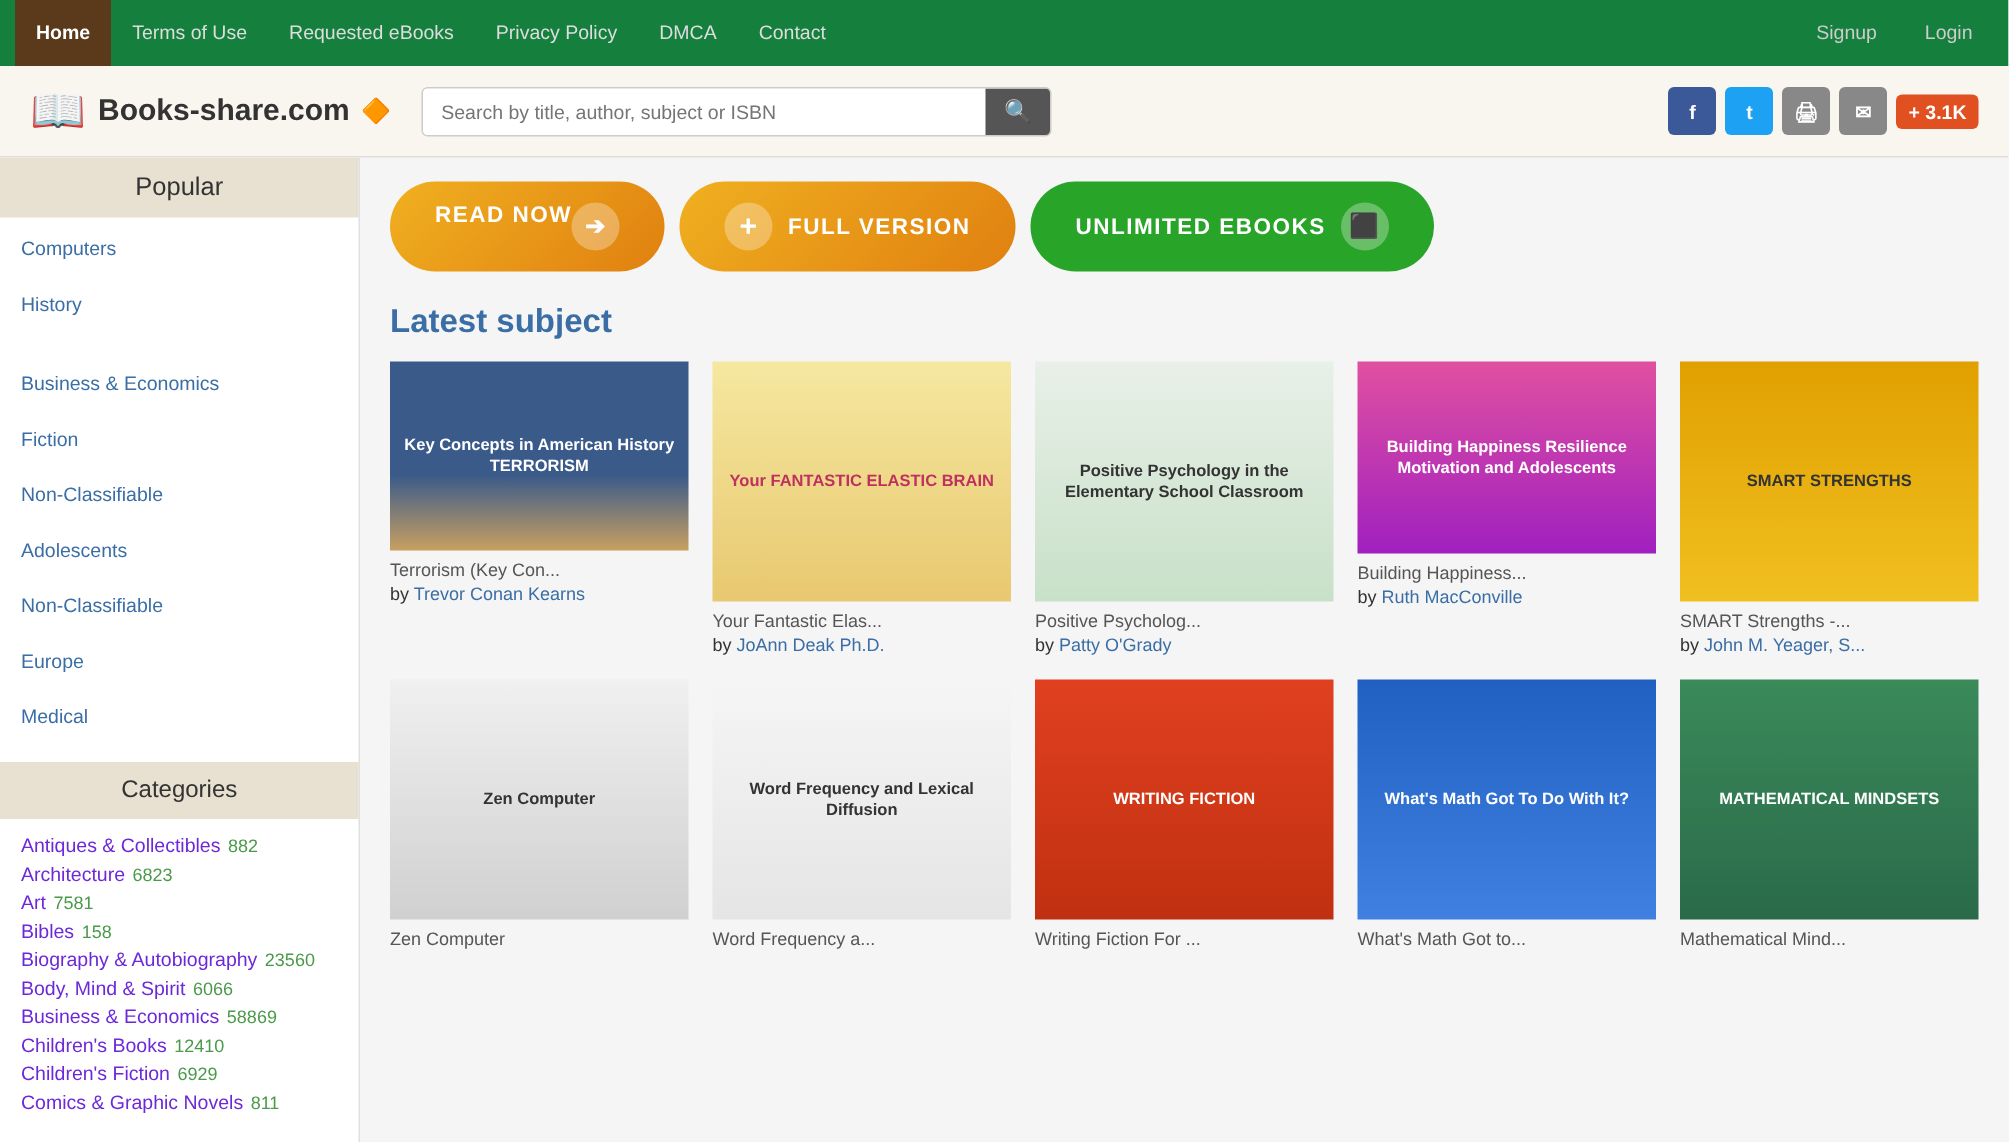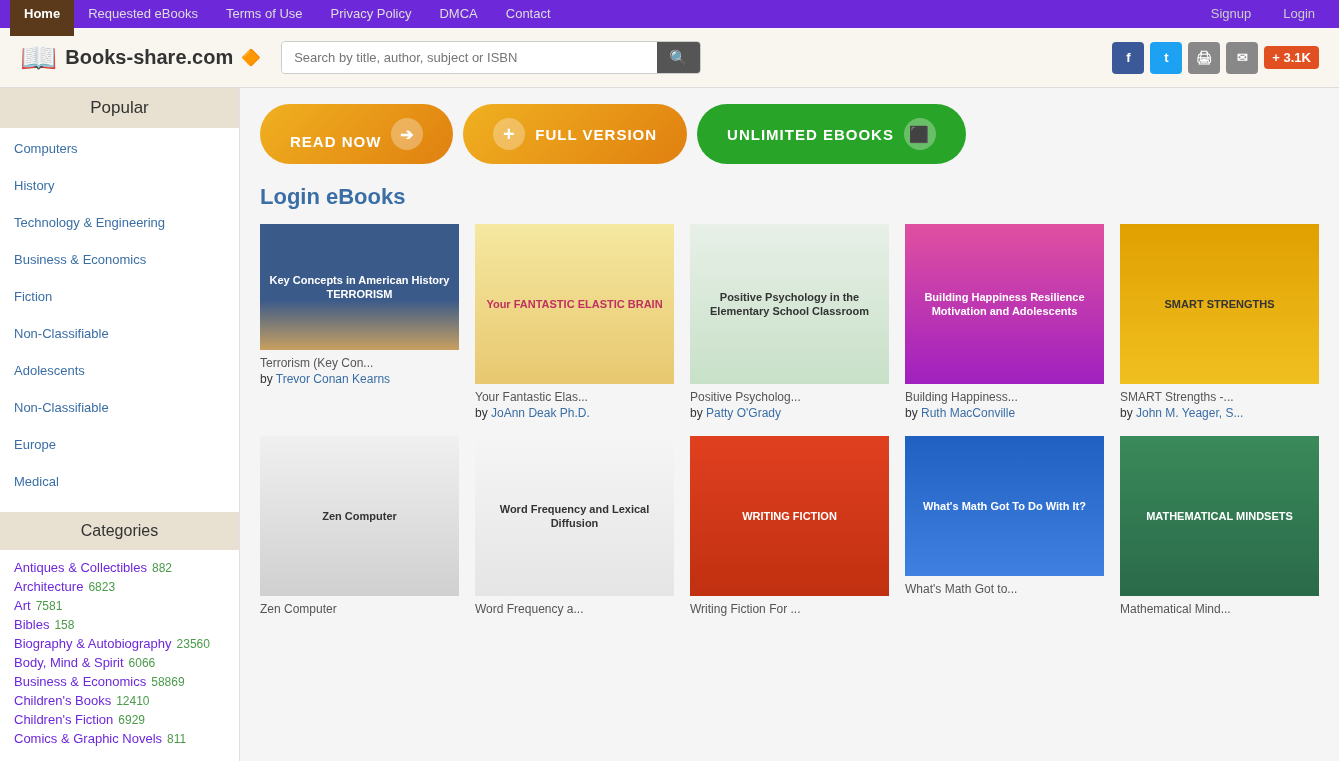--- a/index.html
+++ b/index.html
@@ -1,19 +1,19 @@
 <!DOCTYPE html>
 <html><head>
   <meta charset="utf-8">
   <style>
     * { box-sizing: border-box; margin: 0; padding: 0; }
     body { font-family: Arial, sans-serif; font-size: 14px; background: #f5f5f5; color: #333; }
 
     
-    nav { background: #6d28d9; display: flex; align-items: center; height: 28px; padding: 0 10px; }
+    nav { background: #15803d; display: flex; align-items: center; height: 44px; padding: 0 10px; }
     nav a { color: #ddd; text-decoration: none; padding: 0 14px; font-size: 13px; line-height: 44px; }
     nav a.active { background: #5a3a1a; color: #fff; font-weight: bold; }
     .nav-right { margin-left: auto; }
     .nav-right a { color: #ccc; }
 
     
     header { background: #f9f5ef; border-bottom: 1px solid #ddd; padding: 12px 20px; display: flex; align-items: center; gap: 20px; }
     .logo-area { display: flex; align-items: center; gap: 8px; }
     .logo-icon { font-size: 30px; }
     .logo-text { font-size: 20px; font-weight: bold; color: #333; }
@@ -42,21 +42,21 @@
     .cat-list { padding: 8px 14px; }
     .cat-item { display: flex; align-items: baseline; gap: 5px; padding: 2px 0; }
     .cat-item a { color: #6d28d9; text-decoration: none; font-size: 13px; }
     .cat-count { font-size: 12px; color: #4a9a4a; }
 
     
     .main-content { flex: 1; padding: 16px 20px; }
 
     
     .cta-row { display: flex; gap: 10px; margin-bottom: 20px; align-items: center; }
-    .btn-read-now { background: linear-gradient(135deg, #f0b020, #e08010); color: #fff; border: none; border-radius: 30px; padding: 14px 30px; font-size: 15px; font-weight: bold; cursor: pointer; display: flex; align-items: flex-end; gap: 10px; letter-spacing: 1px; }
+    .btn-read-now { background: linear-gradient(135deg, #f0b020, #e08010); color: #fff; border: none; border-radius: 30px; padding: 14px 30px; font-size: 15px; font-weight: bold; cursor: pointer; display: flex; align-items: flex-start; gap: 0; letter-spacing: 1px; }
     .btn-full-version { background: linear-gradient(135deg, #f0b020, #e08010); color: #fff; border: none; border-radius: 30px; padding: 14px 30px; font-size: 15px; font-weight: bold; cursor: pointer; display: flex; align-items: center; gap: 10px; letter-spacing: 1px; }
     .btn-unlimited { background: #28a428; color: #fff; border: none; border-radius: 30px; padding: 14px 30px; font-size: 15px; font-weight: bold; cursor: pointer; display: flex; align-items: center; gap: 10px; letter-spacing: 1px; }
     .arrow-circle { width: 32px; height: 32px; border-radius: 50%; background: rgba(255,255,255,0.3); display: flex; align-items: center; justify-content: center; font-size: 16px; }
     .plus-circle { width: 32px; height: 32px; border-radius: 50%; background: rgba(255,255,255,0.3); display: flex; align-items: center; justify-content: center; font-size: 20px; }
 
     
     .section-title { color: #3a6ea5; font-size: 22px; font-weight: bold; margin-bottom: 14px; }
     .books-grid { display: grid; grid-template-columns: repeat(5, 1fr); gap: 16px; }
     .book-item { display: flex; flex-direction: column; }
     .book-cover { width: 100%; height: 160px; object-fit: cover; background: #ccc; display: flex; align-items: center; justify-content: center; overflow: hidden; }
@@ -72,22 +72,22 @@
     .cover-writing { background: linear-gradient(180deg, #e04020 0%, #c03010 100%); color: #fff; font-size: 10px; text-align: center; padding: 6px; }
     .cover-word { background: linear-gradient(180deg, #f5f5f5 0%, #e5e5e5 100%); color: #333; font-size: 10px; text-align: center; padding: 6px; }
     .cover-whatsmath { background: linear-gradient(180deg, #2060c0 0%, #4080e0 100%); color: #fff; font-size: 10px; text-align: center; padding: 6px; }
     .cover-mathematical { background: linear-gradient(180deg, #3a8a5a 0%, #2a6a4a 100%); color: #fff; font-size: 10px; text-align: center; padding: 6px; }
   </style>
 </head>
 <body>
 
 <nav>
   <a class="active">Home</a>
+  <a>Terms of Use</a>
   <a>Requested eBooks</a>
-  <a>Terms of Use</a>
   <a>Privacy Policy</a>
   <a>DMCA</a>
   <a>Contact</a>
   <div class="nav-right">
     <a>Signup</a>
     <a>Login</a>
   </div>
 </nav>
 
 <header>
@@ -109,21 +109,21 @@
   </div>
 </header>
 
 <div class="main-layout">
 
   <aside class="sidebar">
     <div class="sidebar-section-title">Popular</div>
     <div class="sidebar-links">
       <a>Computers</a><br>
       <a>History</a><br>
-      <a>Technology &amp; Engineering</a><br>
+      <br>
       <a>Business &amp; Economics</a><br>
       <a>Fiction</a><br>
       <a>Non-Classifiable</a><br>
       <a>Adolescents</a><br>
       <a>Non-Classifiable</a><br>
       <a>Europe</a><br>
       <a>Medical</a>
     </div>
     <div class="categories-section">
       <div class="sidebar-section-title">Categories</div>
@@ -184,39 +184,39 @@
         <span class="plus-circle">+</span>
         <span>FULL VERSION</span>
       </button>
       <button class="btn-unlimited">
         <span>UNLIMITED EBOOKS</span>
         <span class="arrow-circle">⬛</span>
       </button>
     </div>
 
     <div>
-      <div class="section-title">Login eBooks</div>
+      <div class="section-title">Latest subject</div>
       <div class="books-grid" id="books-grid">
       <div class="book-item">
             <div class="book-cover cover-terrorism" style="height: 126px; display: flex; align-items: center; justify-content: center; padding: 8px; text-align: center; font-size: 11px; font-weight: bold; line-height: 1.3;">Key Concepts in American History TERRORISM</div>
             <div class="book-title">Terrorism (Key Con...</div>
             <div style="font-size: 12px; margin-top: 2px;">by <a style="color:#3a6ea5;text-decoration:none;">Trevor Conan Kearns</a></div>
           </div>
           <div class="book-item">
             <div class="book-cover cover-elastic" style="height: 160px; display: flex; align-items: center; justify-content: center; padding: 8px; text-align: center; font-size: 11px; font-weight: bold; line-height: 1.3;">Your FANTASTIC ELASTIC BRAIN</div>
             <div class="book-title">Your Fantastic Elas...</div>
             <div style="font-size: 12px; margin-top: 2px;">by <a style="color:#3a6ea5;text-decoration:none;">JoAnn Deak Ph.D.</a></div>
           </div>
           <div class="book-item">
             <div class="book-cover cover-positive" style="height: 160px; display: flex; align-items: center; justify-content: center; padding: 8px; text-align: center; font-size: 11px; font-weight: bold; line-height: 1.3;">Positive Psychology in the Elementary School Classroom</div>
             <div class="book-title">Positive Psycholog...</div>
             <div style="font-size: 12px; margin-top: 2px;">by <a style="color:#3a6ea5;text-decoration:none;">Patty O'Grady</a></div>
           </div>
           <div class="book-item">
-            <div class="book-cover cover-building" style="height: 160px; display: flex; align-items: center; justify-content: center; padding: 8px; text-align: center; font-size: 11px; font-weight: bold; line-height: 1.3;">Building Happiness Resilience Motivation and Adolescents</div>
+            <div class="book-cover cover-building" style="height: 128px; display: flex; align-items: center; justify-content: center; padding: 8px; text-align: center; font-size: 11px; font-weight: bold; line-height: 1.3;">Building Happiness Resilience Motivation and Adolescents</div>
             <div class="book-title">Building Happiness...</div>
             <div style="font-size: 12px; margin-top: 2px;">by <a style="color:#3a6ea5;text-decoration:none;">Ruth MacConville</a></div>
           </div>
           <div class="book-item">
             <div class="book-cover cover-smart" style="height: 160px; display: flex; align-items: center; justify-content: center; padding: 8px; text-align: center; font-size: 11px; font-weight: bold; line-height: 1.3;">SMART STRENGTHS</div>
             <div class="book-title">SMART Strengths -...</div>
             <div style="font-size: 12px; margin-top: 2px;">by <a style="color:#3a6ea5;text-decoration:none;">John M. Yeager, S...</a></div>
           </div>
           <div class="book-item">
             <div class="book-cover cover-zen" style="height: 160px; display: flex; align-items: center; justify-content: center; padding: 8px; text-align: center; font-size: 11px; font-weight: bold; line-height: 1.3;">Zen Computer</div>
@@ -224,21 +224,21 @@
           </div>
           <div class="book-item">
             <div class="book-cover cover-word" style="height: 160px; display: flex; align-items: center; justify-content: center; padding: 8px; text-align: center; font-size: 11px; font-weight: bold; line-height: 1.3;">Word Frequency and Lexical Diffusion</div>
             <div class="book-title">Word Frequency a...</div>
           </div>
           <div class="book-item">
             <div class="book-cover cover-writing" style="height: 160px; display: flex; align-items: center; justify-content: center; padding: 8px; text-align: center; font-size: 11px; font-weight: bold; line-height: 1.3;">WRITING FICTION</div>
             <div class="book-title">Writing Fiction For ...</div>
           </div>
           <div class="book-item">
-            <div class="book-cover cover-whatsmath" style="height: 140px; display: flex; align-items: center; justify-content: center; padding: 8px; text-align: center; font-size: 11px; font-weight: bold; line-height: 1.3;">What's Math Got To Do With It?</div>
+            <div class="book-cover cover-whatsmath" style="height: 160px; display: flex; align-items: center; justify-content: center; padding: 8px; text-align: center; font-size: 11px; font-weight: bold; line-height: 1.3;">What's Math Got To Do With It?</div>
             <div class="book-title">What's Math Got to...</div>
           </div>
           <div class="book-item">
             <div class="book-cover cover-mathematical" style="height: 160px; display: flex; align-items: center; justify-content: center; padding: 8px; text-align: center; font-size: 11px; font-weight: bold; line-height: 1.3;">MATHEMATICAL MINDSETS</div>
             <div class="book-title">Mathematical Mind...</div>
           </div>
         </div>
     </div>
   </main>
 </div>

